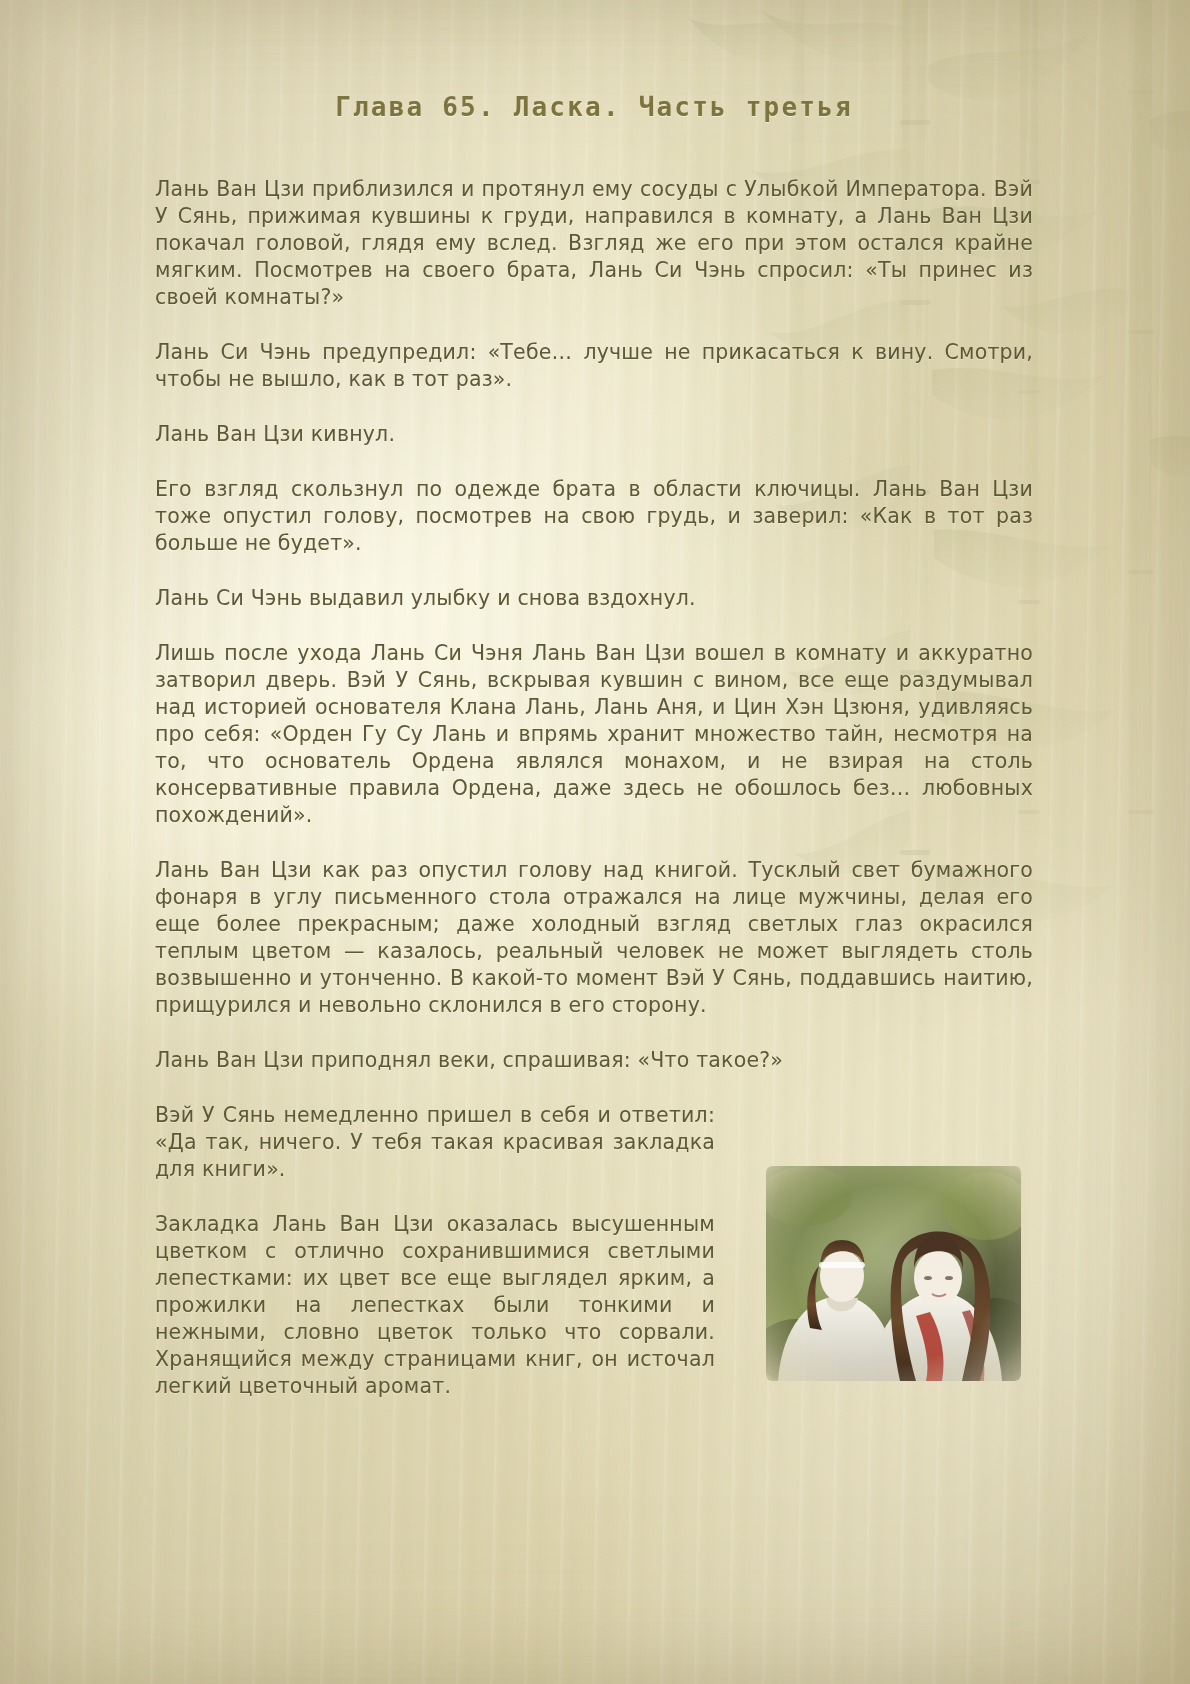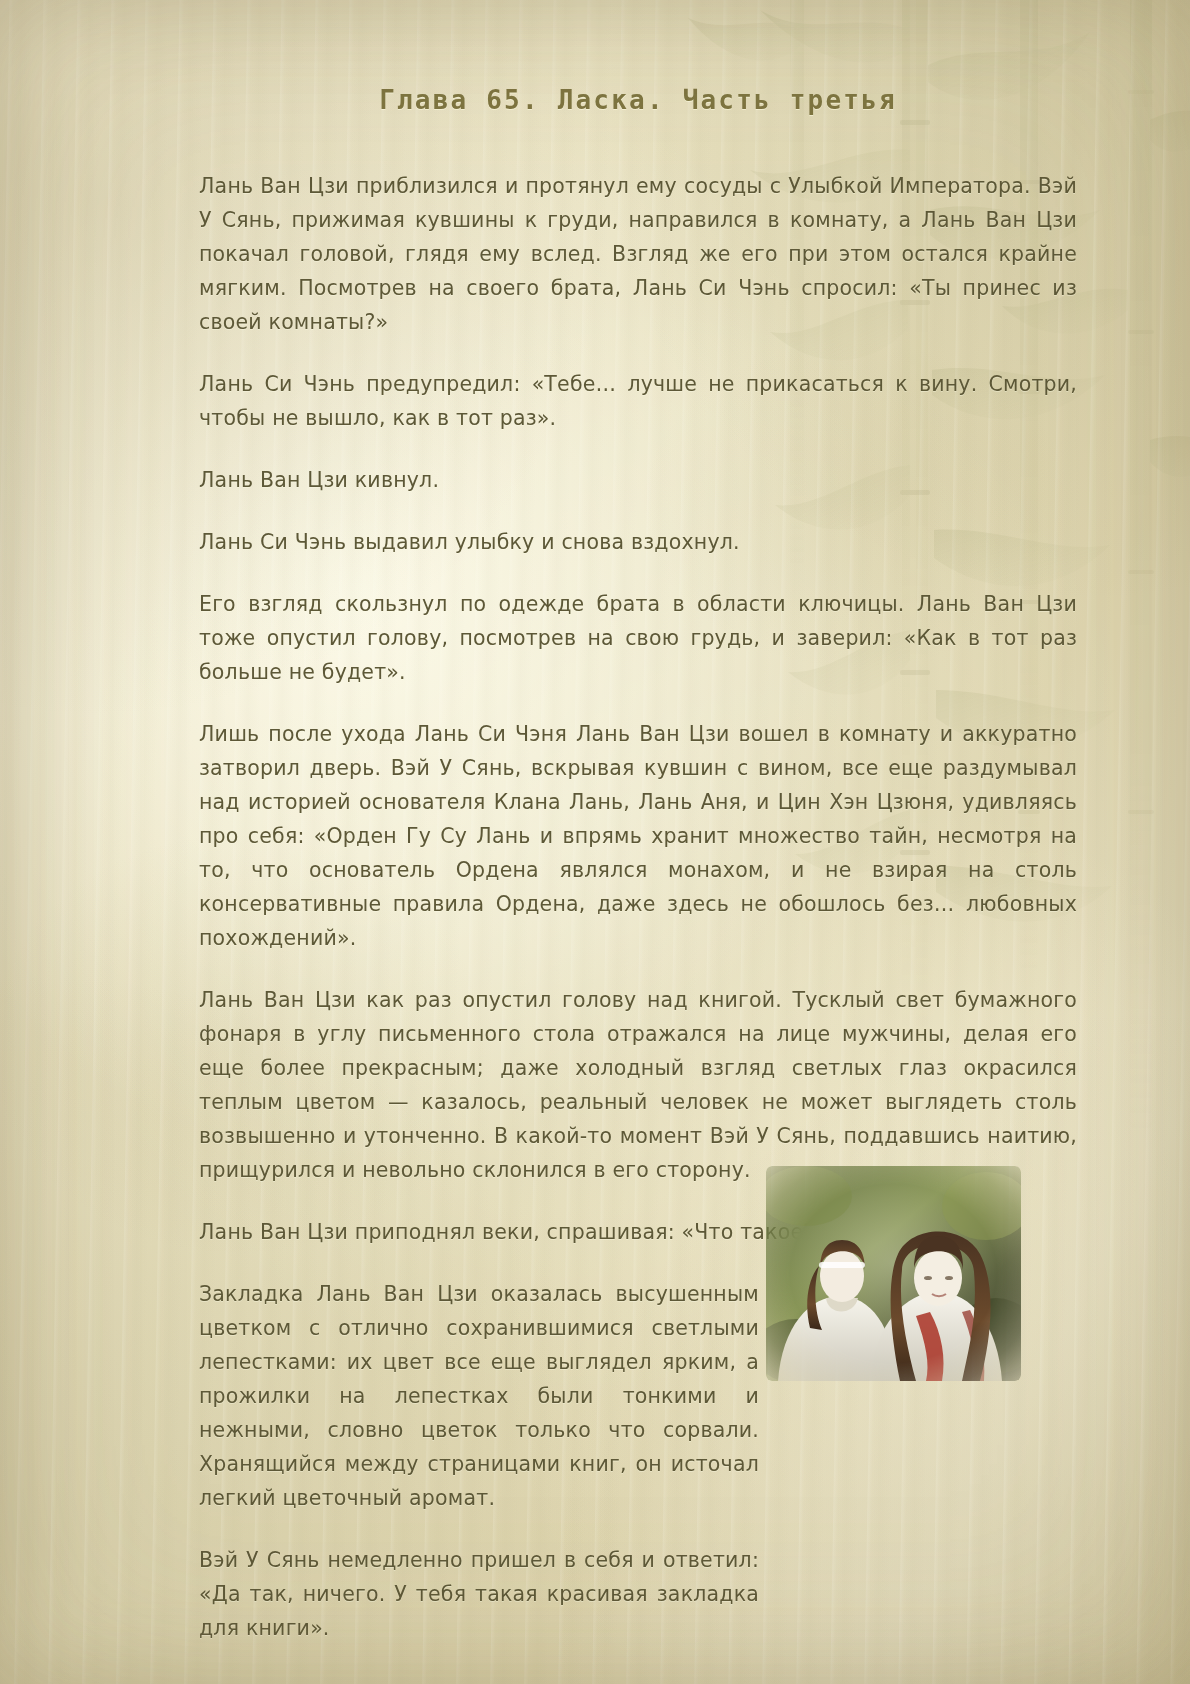--- a/index.html
+++ b/index.html
@@ -75,41 +75,40 @@
     pointer-events: none;
     box-shadow:
       inset 0 0 90px rgba(120,105,62,0.28),
       inset 0 0 200px rgba(140,125,80,0.16);
   }
 
   
   .content {
     position: absolute;
     left: 155px;
-    top: 85px;
+    top: 92px;
     width: 878px;
-    margin-left: 44px;
   }
 
   .chapter-title {
     text-align: center;
     font-family: "DejaVu Sans Mono", monospace;
     font-size: 26px;
     font-weight: bold;
     letter-spacing: 2.2px;
     color: #7d7440;
     text-shadow: 0 1px 0 rgba(255,255,230,0.55);
     margin: 0 0 54px 0;
     white-space: nowrap;
   }
 
   .para {
     font-family: "DejaVu Sans", sans-serif;
     font-size: 20.5px;
-    line-height: 34px;
+    line-height: 27px;
     color: #5d5837;
     text-align: justify;
     text-justify: inter-word;
     margin: 0 0 28px 0;
     letter-spacing: 0.2px;
     text-shadow: 0 1px 0 rgba(255,255,235,0.35);
   }
   .para:last-child { margin-bottom: 0; }
 
   
@@ -208,27 +207,27 @@
       <path d="M190 60 C150 42 120 66 78 48 C118 96 164 100 190 76 Z"></path>
     </g>
   </svg>
 
   <div class="content">
     <h1 class="chapter-title">Глава 65. Ласка. Часть третья</h1>
 
     <p class="para">Лань Ван Цзи приблизился и протянул ему сосуды с Улыбкой Императора. Вэй У Сянь, прижимая кувшины к груди, направился в комнату, а Лань Ван Цзи покачал головой, глядя ему вслед. Взгляд же его при этом остался крайне мягким. Посмотрев на своего брата, Лань Си Чэнь спросил: «Ты принес из своей комнаты?»</p>
     <p class="para">Лань Си Чэнь предупредил: «Тебе… лучше не прикасаться к вину. Смотри, чтобы не вышло, как в тот раз».</p>
     <p class="para">Лань Ван Цзи кивнул.</p>
+    <p class="para">Его взгляд скользнул по одежде брата в области ключицы. Лань Ван Цзи тоже опустил голову, посмотрев на свою грудь, и заверил: «Как в тот раз больше не будет».</p>
     <p class="para">Лань Си Чэнь выдавил улыбку и снова вздохнул.</p>
-    <p class="para">Его взгляд скользнул по одежде брата в области ключицы. Лань Ван Цзи тоже опустил голову, посмотрев на свою грудь, и заверил: «Как в тот раз больше не будет».</p>
     <p class="para">Лишь после ухода Лань Си Чэня Лань Ван Цзи вошел в комнату и аккуратно затворил дверь. Вэй У Сянь, вскрывая кувшин с вином, все еще раздумывал над историей основателя Клана Лань, Лань Аня, и Цин Хэн Цзюня, удивляясь про себя: «Орден Гу Су Лань и впрямь хранит множество тайн, несмотря на то, что основатель Ордена являлся монахом, и не взирая на столь консервативные правила Ордена, даже здесь не обошлось без… любовных похождений».</p>
     <p class="para">Лань Ван Цзи как раз опустил голову над книгой. Тусклый свет бумажного фонаря в углу письменного стола отражался на лице мужчины, делая его еще более прекрасным; даже холодный взгляд светлых глаз окрасился теплым цветом — казалось, реальный человек не может выглядеть столь возвышенно и утонченно. В какой-то момент Вэй У Сянь, поддавшись наитию, прищурился и невольно склонился в его сторону.</p>
     <p class="para">Лань Ван Цзи приподнял веки, спрашивая: «Что такое?»</p>
+    <p class="para narrow">Вэй У Сянь немедленно пришел в себя и ответил: «Да так, ничего. У тебя такая красивая закладка для книги».</p>
     <p class="para narrow">Закладка Лань Ван Цзи оказалась высушенным цветком с отлично сохранившимися светлыми лепестками: их цвет все еще выглядел ярким, а прожилки на лепестках были тонкими и нежными, словно цветок только что сорвали. Хранящийся между страницами книг, он источал легкий цветочный аромат.</p>
-    <p class="para narrow">Вэй У Сянь немедленно пришел в себя и ответил: «Да так, ничего. У тебя такая красивая закладка для книги».</p>
   </div>
 
   <div class="illustration">
     <div class="frame">
       <svg viewBox="0 0 255 215" width="255" height="215" xmlns="http://www.w3.org/2000/svg">
         <defs>
           <linearGradient id="ibg" x1="0" y1="0" x2="1" y2="1">
             <stop offset="0%" stop-color="#5e6b3a"></stop>
             <stop offset="40%" stop-color="#7b8a46"></stop>
             <stop offset="70%" stop-color="#48502a"></stop>

